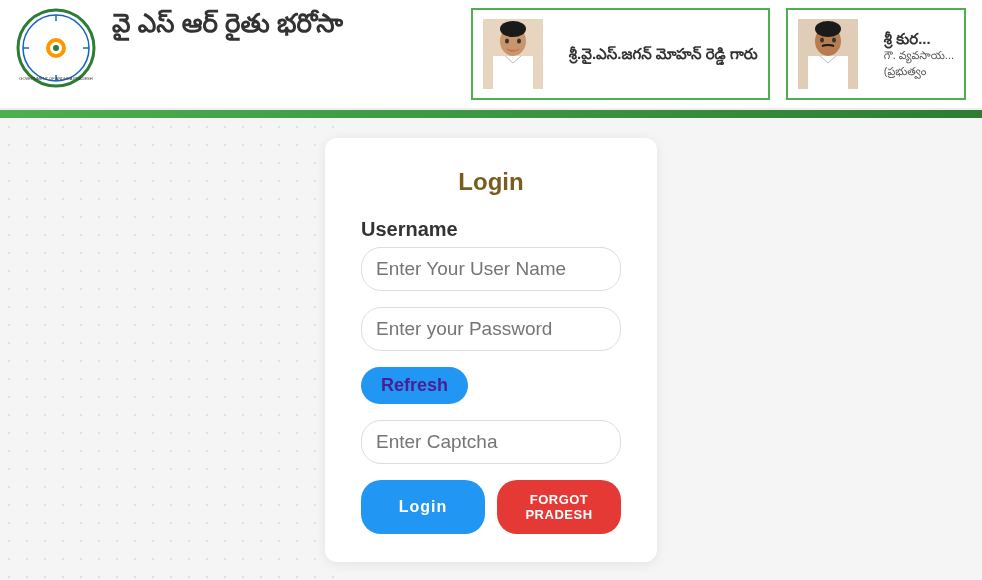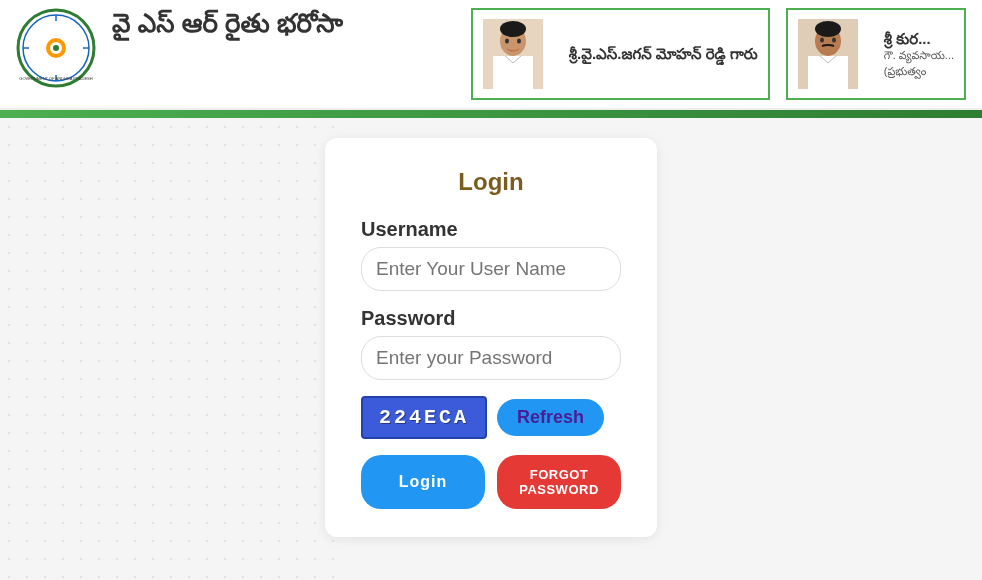--- a/index.html
+++ b/index.html
@@ -300,28 +300,29 @@
 
   <div class="login-card">
     <div class="login-title">Login</div>
 
     <div class="form-group">
       <label class="form-label">Username</label>
       <input type="text" class="form-input" placeholder="Enter Your User Name" style="">
     </div>
 
     <div class="form-group">
-      <label class="form-label">Password</label>
       <input type="password" class="form-input" placeholder="Enter your Password" style="">
     </div>
 
     <div class="captcha-row">
-      <div class="captcha-box">224ECA</div>
       <button class="refresh-btn">Refresh</button>
     </div>
 
+    <div class="form-group">
+      <input type="text" class="form-input" placeholder="Enter Captcha" style="">
+    </div>
 
     <div class="btn-row">
       <button class="btn-login">Login</button>
-      <button class="btn-forgot">FORGOT PASSWORD</button>
+      <button class="btn-forgot">FORGOT PRADESH</button>
     </div>
   </div>
 </div>
 
 </body></html>

